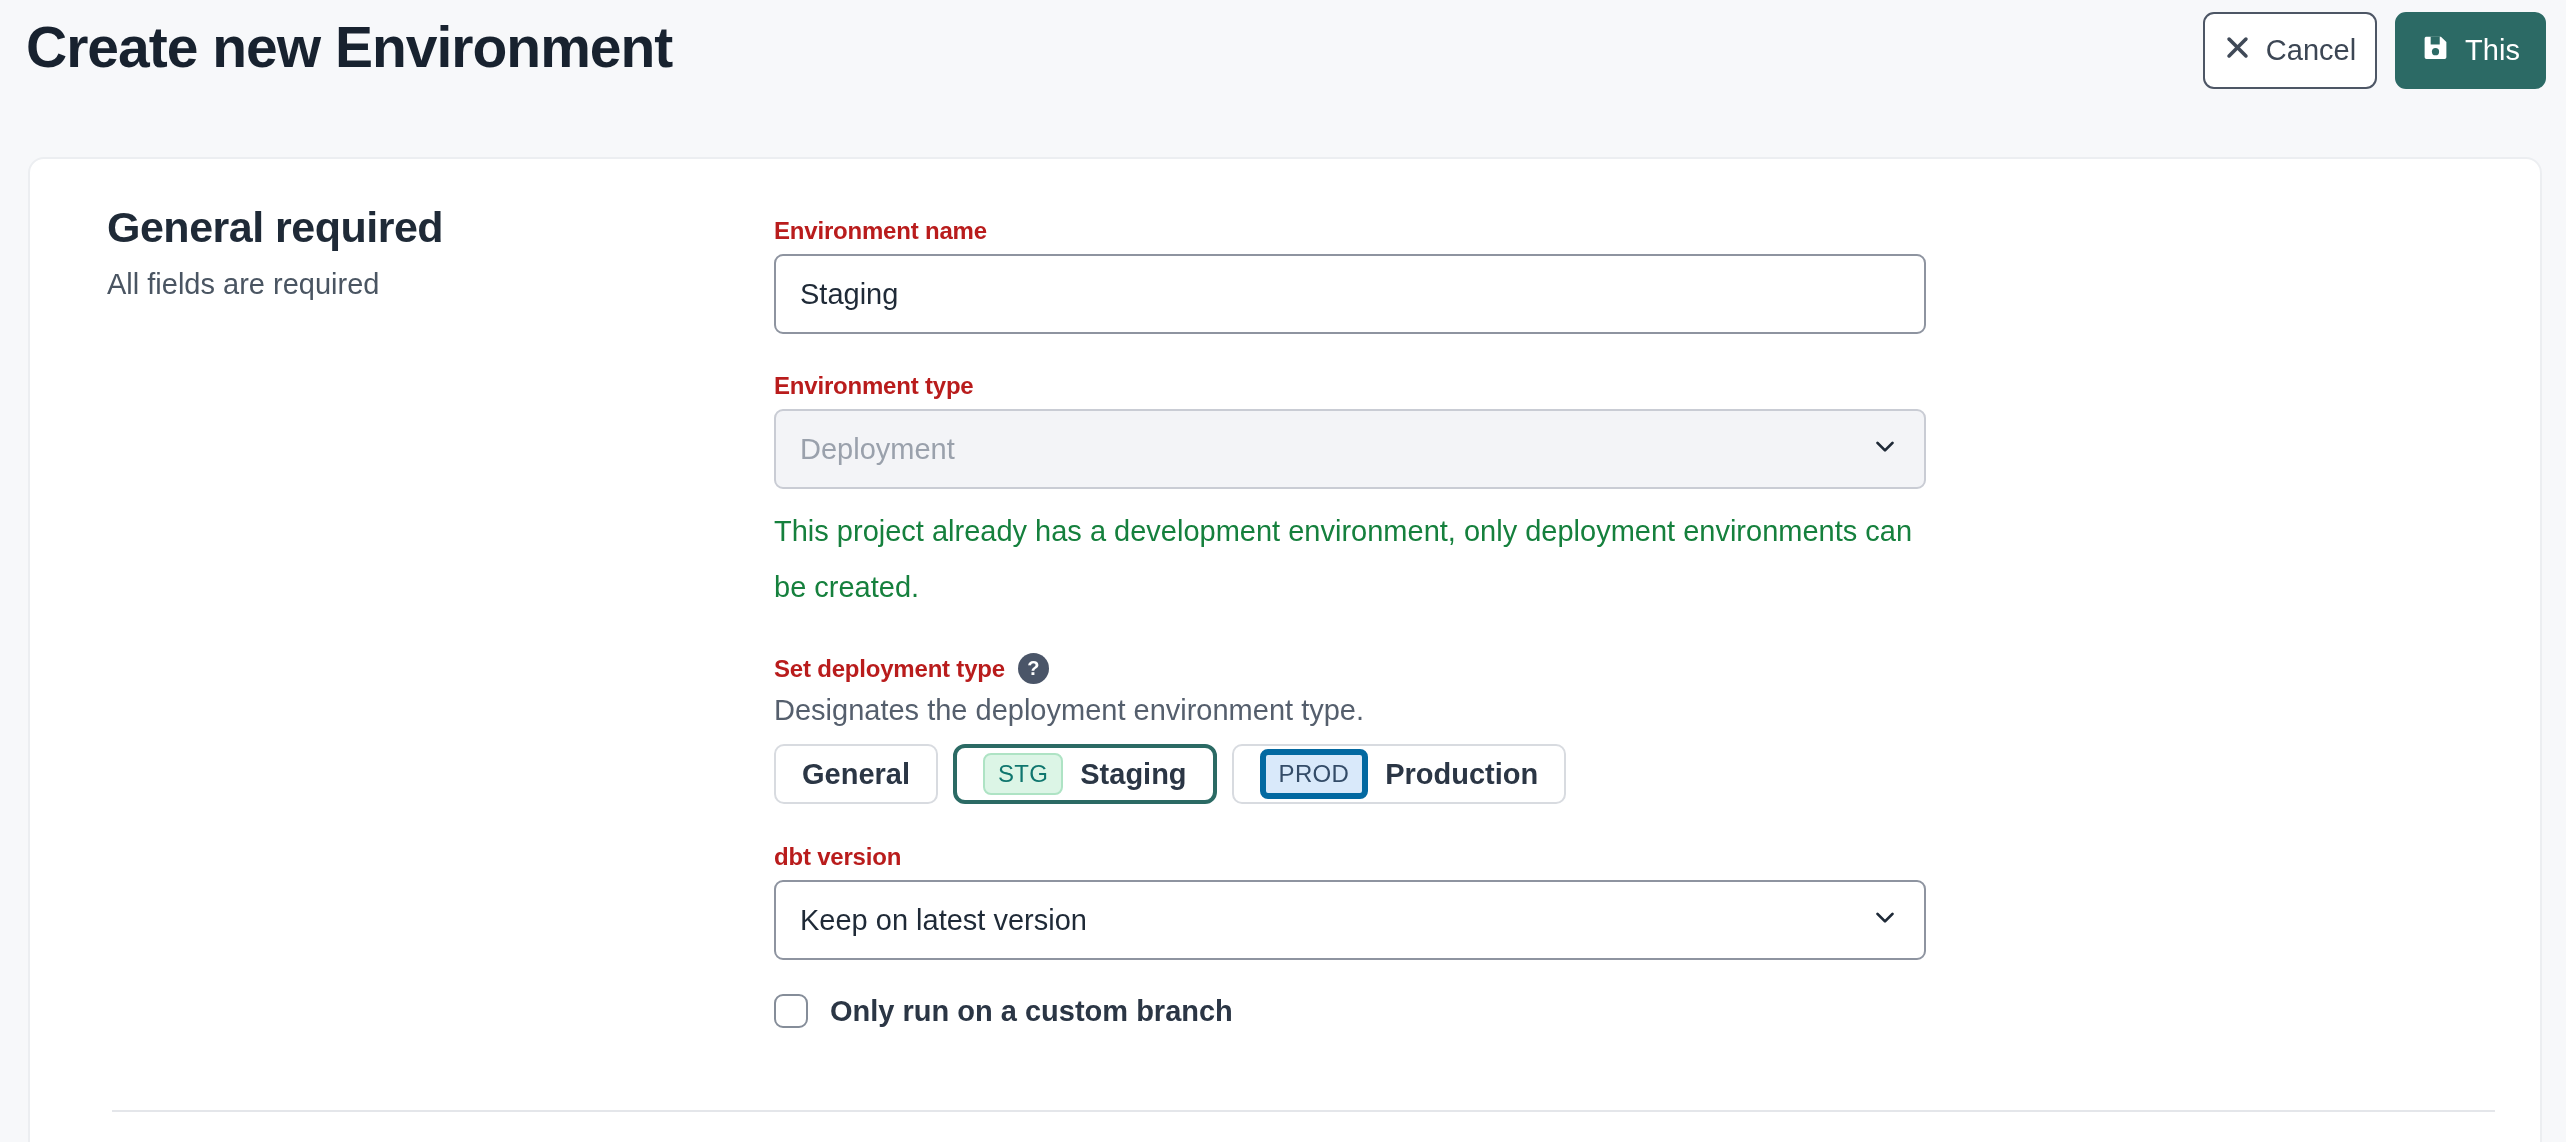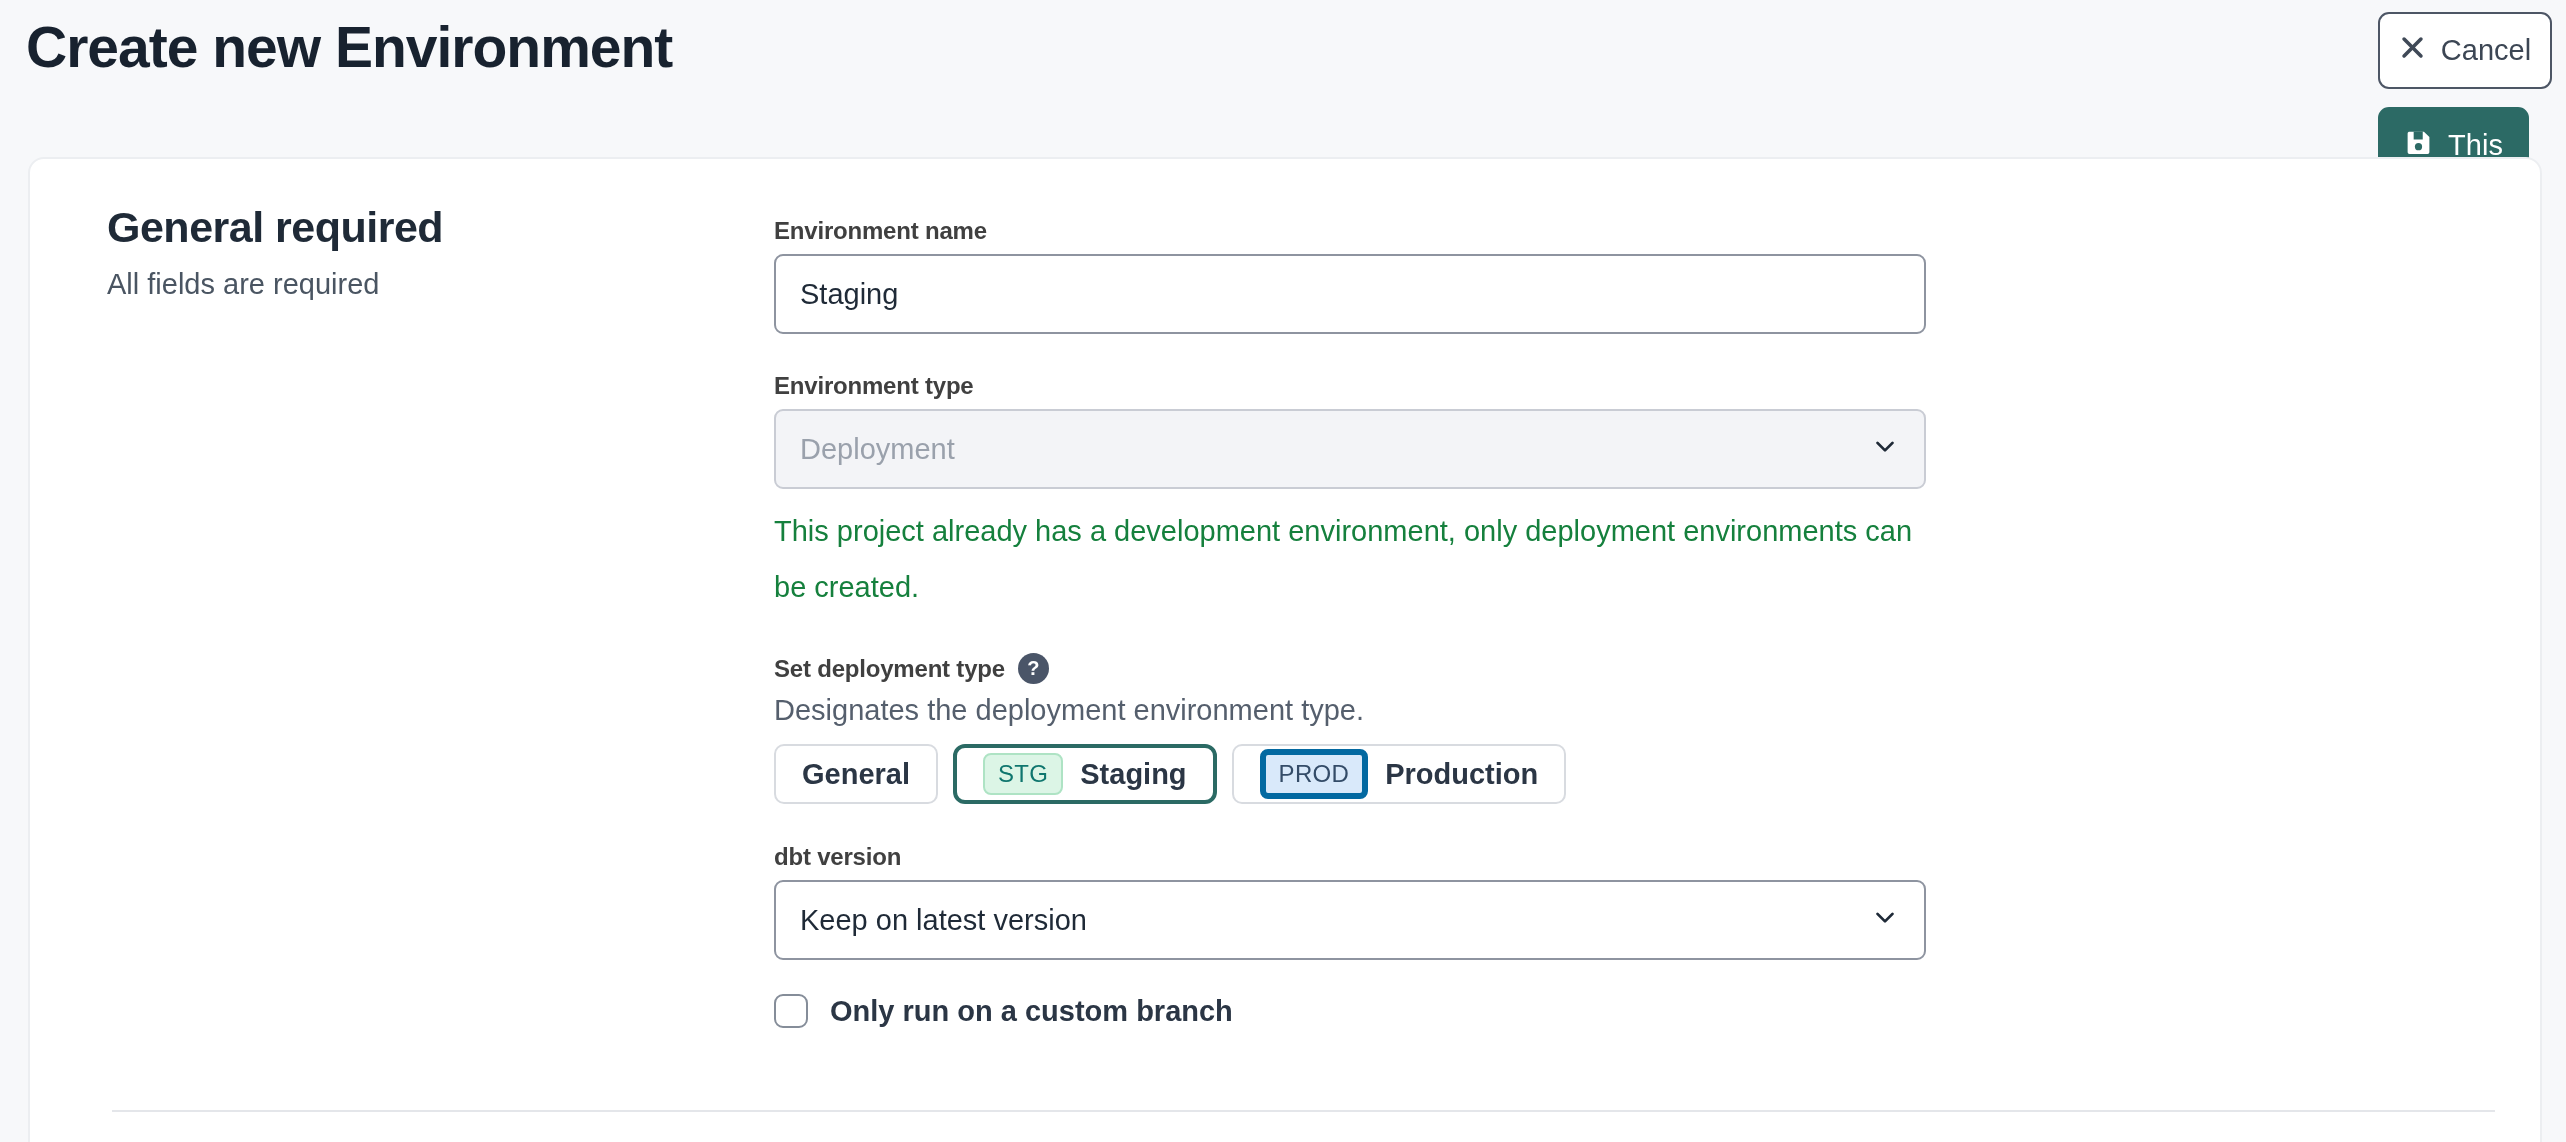--- a/index.html
+++ b/index.html
@@ -13,22 +13,22 @@
     -webkit-font-smoothing: antialiased;
   }
 
   
   .page-title {
     position: absolute; left: 26px; top: 14px;
     font-size: 57px; font-weight: 700; letter-spacing: -1px;
     color: #18222f; margin: 0;
   }
   .header-actions {
-    position: absolute; top: 12px; right: 14px;
-    display: flex; gap: 18px; flex-direction: column;
+    position: absolute; top: 12px; right: 20px;
+    display: flex; gap: 18px;
   }
   .btn {
     height: 77px; border-radius: 11px;
     display: inline-flex; align-items: center; justify-content: center;
     gap: 15px; font-size: 29px; cursor: pointer; box-sizing: border-box;
   }
   .btn-cancel {
     width: 174px; background: #ffffff;
     border: 2px solid #4d5665; color: #3c4654; font-weight: 500;
   }
@@ -48,21 +48,21 @@
     margin: 0; font-size: 43px; font-weight: 700;
     color: #1f2a37; letter-spacing: -0.5px;
   }
   .section-subtitle {
     margin: 16px 0 0 0; font-size: 29px; color: #4a5562;
   }
 
   
   .form-col { position: absolute; left: 744px; top: 58px; width: 1152px; }
   .field-label {
-    font-size: 24px; font-weight: 700; color: #404040;
+    font-size: 24px; font-weight: 700; color: #b91c1c;
     letter-spacing: -0.2px;
   }
   .control {
     box-sizing: border-box; width: 1152px; height: 80px;
     border: 2px solid #8e94a0; border-radius: 9px; background: #ffffff;
     display: flex; align-items: center; padding: 0 24px;
     font-size: 29px; color: #1f2a37; margin-top: 9px;
   }
   .control.select { justify-content: space-between; cursor: pointer; text-align: right; }
   .control.disabled {

